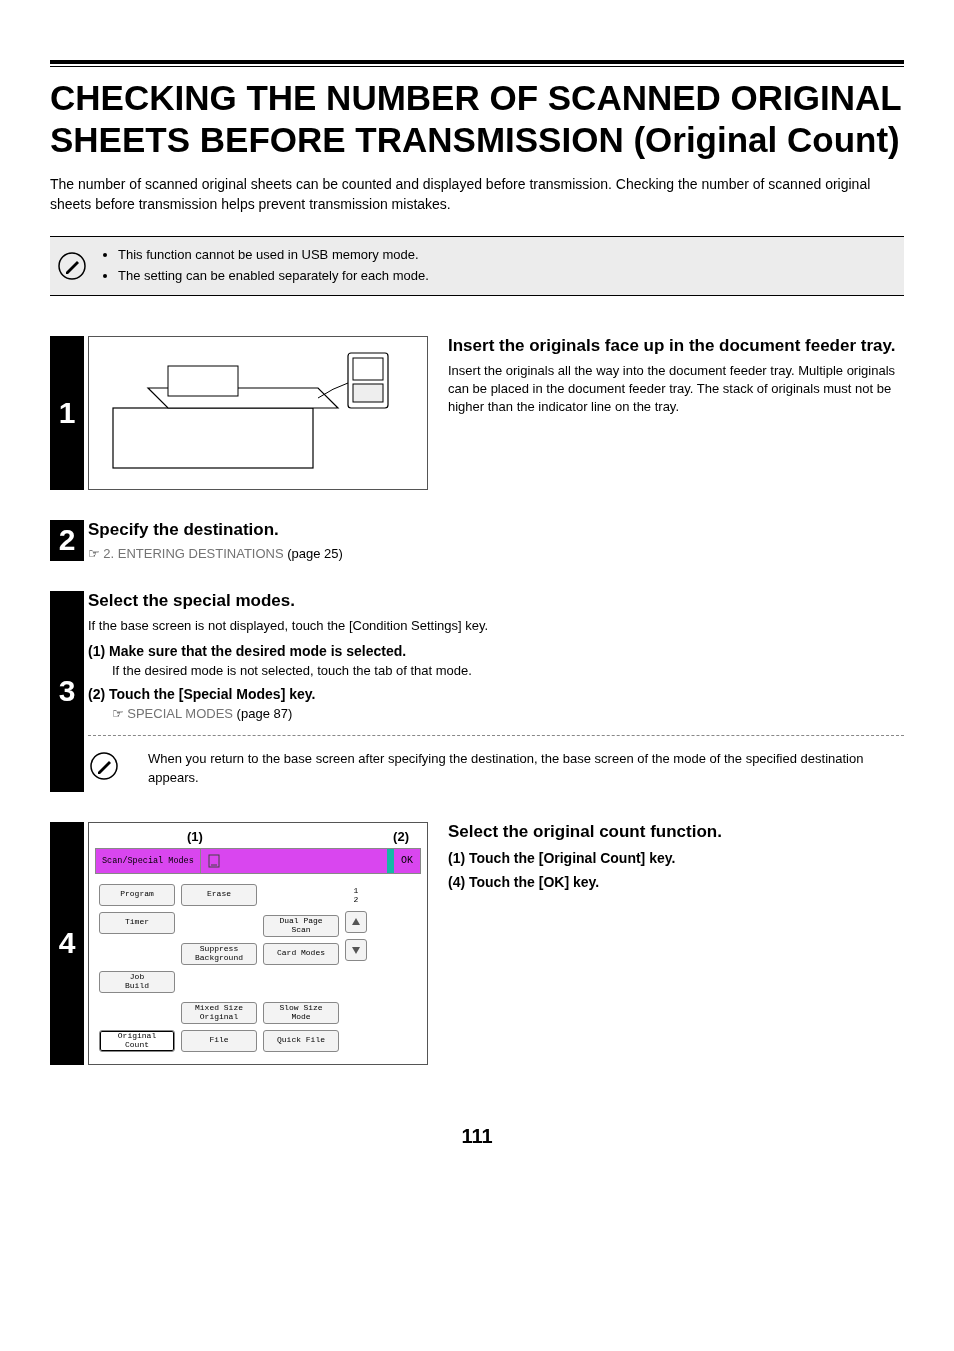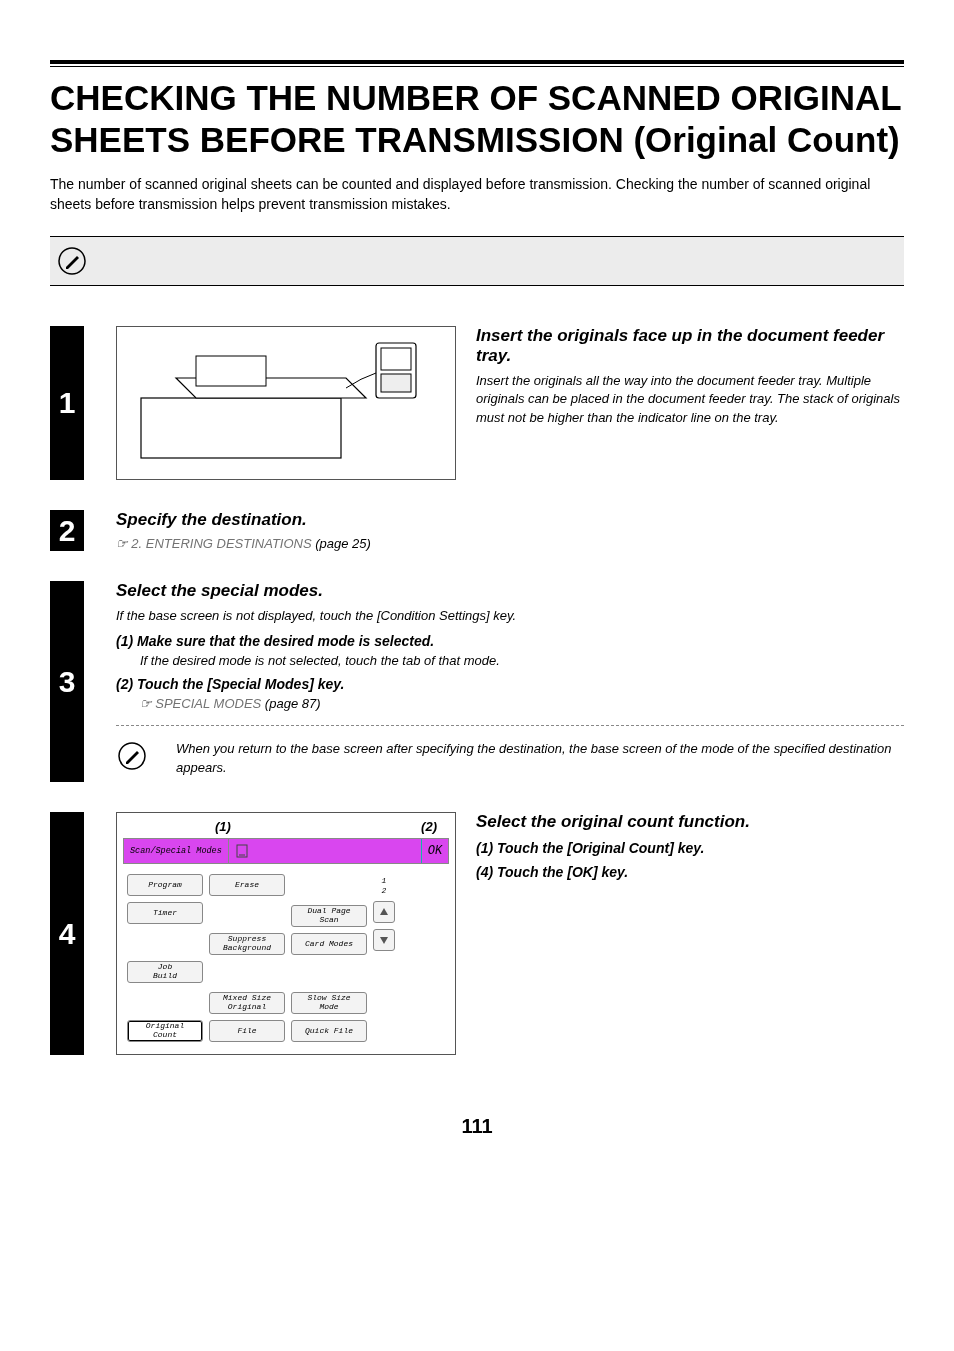--- a/index.html
+++ b/index.html
@@ -63,22 +63,21 @@
     font-size: 30px;
     font-weight: bold;
     width: 34px;
     display: flex;
     align-items: center;
     justify-content: center;
     flex-shrink: 0;
   }
   .step-body {
     flex: 1;
-    padding-left: 32px;
-    font-style: italic;
+    padding-left: 4px;
   }
   .step-row {
     display:flex;
     gap: 20px;
   }
   .step-image-box {
     border: 1px solid #555;
     width: 340px;
     flex-shrink:0;
     padding:6px;
@@ -167,23 +166,23 @@
     padding:4px 6px;
     border-right:1px solid #888;
     display:flex;
     align-items:center;
     font-family: "Courier New", monospace;
     font-size:8.5px;
   }
   .ui-topbar-spacer { flex:1; display:flex; align-items:center; padding-left:6px;}
   .ui-ok {
     width:26px;
-    border-left:1px solid #14b8a6;
+    border-left:7px solid #14b8a6;
     display:flex; align-items:center; justify-content:center;
-    font-size:12px;
+    font-size:10px;
     font-family: "Courier New", monospace;
   }
   .ui-body {
     display:flex;
     gap:6px;
     padding:10px 4px 6px 4px;
   }
   .ui-col { display:flex; flex-direction:column; gap:6px; }
   .ui-btn {
     border:1px solid #888;
@@ -245,20 +244,24 @@
 
 <p class="intro">The number of scanned original sheets can be counted and displayed before transmission. Checking the number of scanned original sheets before transmission helps prevent transmission mistakes.</p>
 
 <div class="note-box">
   <div class="note-icon">
     <svg width="30" height="30" viewBox="0 0 30 30">
       <circle cx="15" cy="15" r="13" fill="none" stroke="#000" stroke-width="1.5"></circle>
       <path d="M9 21 L20 10 L22 12 L11 23 L9 23 Z" fill="#000"></path>
     </svg>
   </div>
+  <ul class="note-list">
+    <li>This function cannot be used in USB memory mode.</li>
+    <li>The setting can be enabled separately for each mode.</li>
+  </ul>
 </div>
 
 <div class="step">
   <div class="step-num">1</div>
   <div class="step-body">
     <div class="step-row">
       <div class="step-image-box">
         <div class="step-image-placeholder">
           <svg width="300" height="130" viewBox="0 0 300 130">
             <rect x="5" y="60" width="200" height="60" fill="none" stroke="#000" stroke-width="1.2"></rect>

